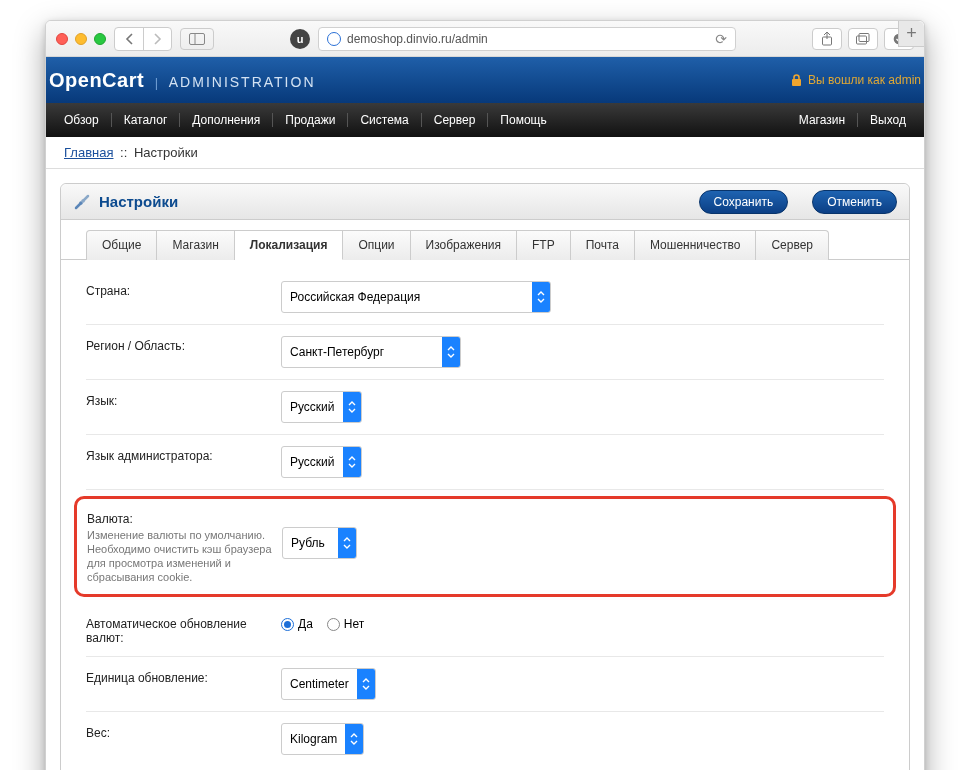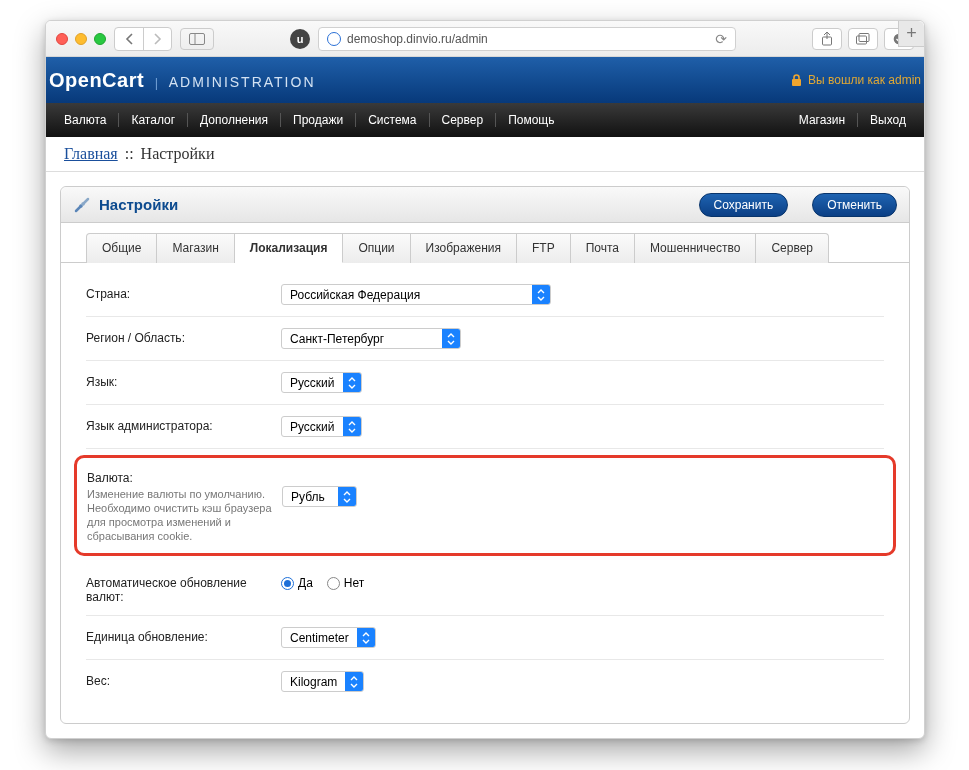--- a/index.html
+++ b/index.html
@@ -60,21 +60,21 @@
   .login-info{font-size:12px;color:#f0b64e;display:flex;align-items:center;gap:6px;}
   .lock-icon{width:11px;height:13px;display:inline-block;}
   .lock-icon svg{display:block;}
   .login-info span.txt{color:#e0a835;}
   
   .admin-menu{height:34px;background:linear-gradient(#3a3a3a,#111);display:flex;align-items:center;padding:0 18px;gap:0;}
   .menu-item{color:#fff;font-size:12px;padding:0 12px;line-height:14px;border-right:1px solid #555;cursor:pointer;}
   .menu-item:first-child{padding-left:0;}
   .menu-right{margin-left:auto;display:flex;}
   
-  .breadcrumb{padding:8px 18px;font-size:16px;color:#333;border-bottom:1px solid #ddd;font-family:Liberation Serif, serif;}
+  .breadcrumb{padding:8px 18px;font-size:13px;color:#333;border-bottom:1px solid #ddd;}
   .breadcrumb a{color:#1a4f9c;text-decoration:underline;}
   .breadcrumb .sep{margin:0 3px;color:#333;}
   
   .content-wrap{padding:14px;}
   .panel{border:1px solid #ccc;border-radius:6px;background:#fff;}
   .panel-head{
     height:36px;background:linear-gradient(#f9f9f9,#e6e6e6);
     border-bottom:1px solid #ccc;border-radius:6px 6px 0 0;
     display:flex;align-items:center;padding:0 12px;gap:8px;
   }
@@ -97,21 +97,21 @@
   .tab:first-child{border-radius:4px 0 0 0;}
   .tab:last-child{border-radius:0 4px 0 0;}
   
   .form-area{padding:10px 25px 20px 25px;}
   .form-row{display:flex;align-items:flex-start;padding:11px 0;border-bottom:1px solid #e8e8e8;}
   .form-row:last-child{border-bottom:none;}
   .form-label{width:195px;font-size:12px;color:#222;padding-top:3px;}
   .form-label .sub{display:block;font-size:11px;color:#777;margin-top:2px;line-height:14px;}
   .form-control{flex:1;}
   .select{
-    display:inline-flex;align-items:center;height:21px;background:#fff;
+    display:inline-flex;align-items:center;height:32px;background:#fff;
     border:1px solid #ccc;border-radius:3px;font-size:12px;overflow:hidden;
   }
   .select .val{padding:0 8px;white-space:nowrap;}
   .select .arrow{width:18px;height:100%;background:#1a82ff;display:flex;align-items:center;justify-content:center;}
   .select .arrow svg{display:block;}
   .radio-group{display:flex;gap:14px;align-items:center;font-size:12px;padding-top:3px;}
   .radio{width:13px;height:13px;border-radius:50%;border:1px solid #888;display:inline-flex;align-items:center;justify-content:center;}
   .radio.checked{border-color:#1d6fd8;}
   .radio.checked::after{content:"";width:7px;height:7px;border-radius:50%;background:#1d6fd8;}
   .highlight{
@@ -191,21 +191,21 @@
         <svg width="11" height="13" viewBox="0 0 11 13">
             <rect x="1" y="5" width="9" height="7" rx="1" fill="#f0a52e"></rect>
             <path d="M3 5 V3.5 a2.5 2.5 0 0 1 5 0 V5" stroke="#f0a52e" stroke-width="1.6" fill="none"></path>
           </svg>
       </span>
       <span class="txt">Вы вошли как admin</span>
     </div>
   </div>
 
   <div class="admin-menu">
-    <div class="menu-item">Валюта</div>
+    <div class="menu-item">Обзор</div>
     <div class="menu-item">Каталог</div>
     <div class="menu-item">Дополнения</div>
     <div class="menu-item">Продажи</div>
     <div class="menu-item">Система</div>
     <div class="menu-item">Сервер</div>
     <div class="menu-item" style="border-right:none">Помощь</div>
     <div class="menu-right">
       <div class="menu-item">Магазин</div>
       <div class="menu-item" style="border-right:none;padding-right:0">Выход</div>
     </div>

